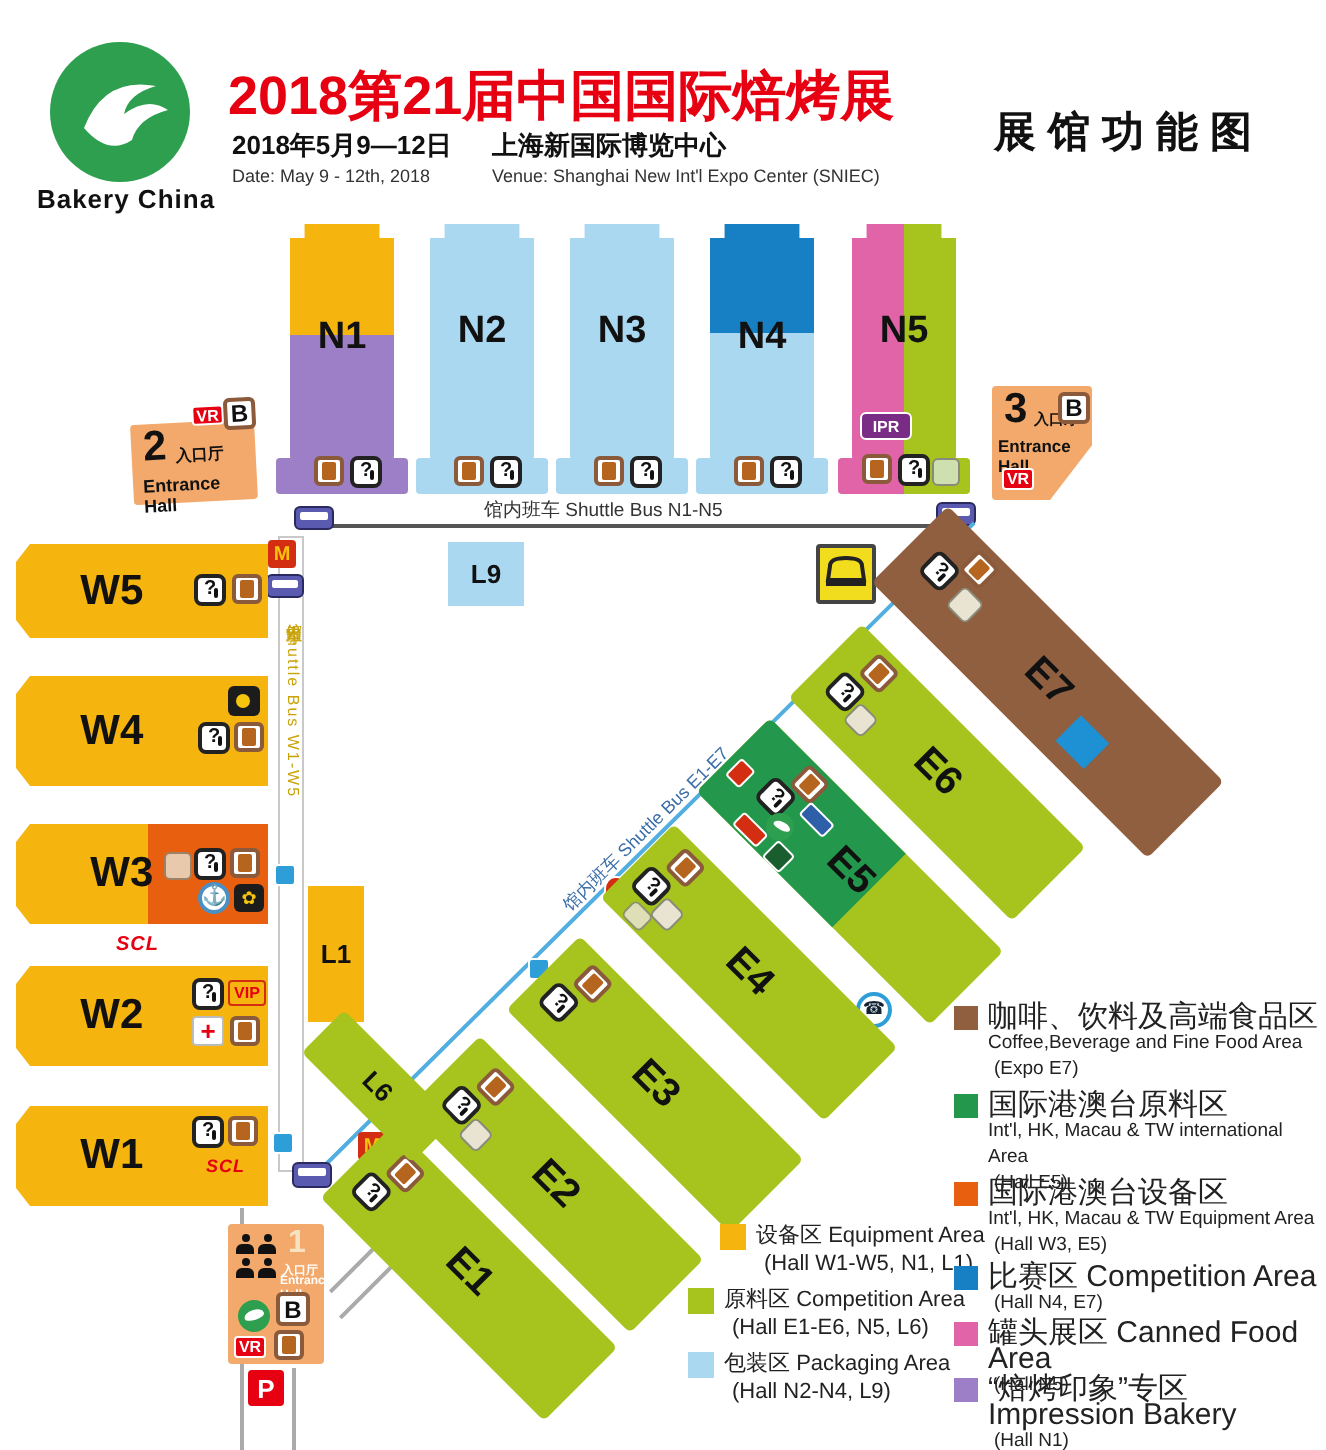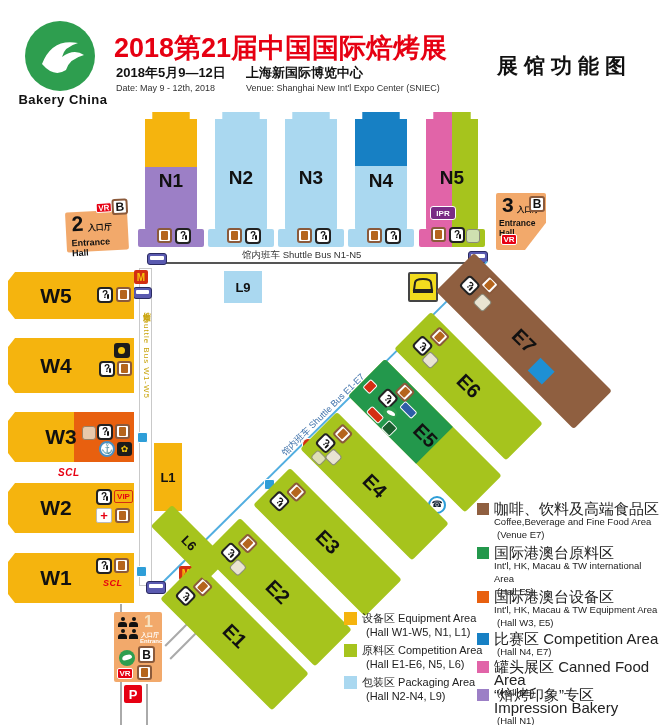--- a/index.html
+++ b/index.html
@@ -17,21 +17,21 @@
   .hall{position:absolute;box-sizing:border-box;}
   .hall-label{position:absolute;left:50%;top:50%;transform:translate(-50%,-50%);
               font-weight:bold;color:#111;white-space:nowrap;}
   .n-hall{width:52px;height:118px;border-radius:2px;
           clip-path:polygon(0 7px,14% 7px,14% 0,86% 0,86% 7px,100% 7px,100% 100%,0 100%);}
   .n-base{height:18px;border-radius:2px;}
   .w-hall{left:8px;width:126px;background:#F5B40E;
           clip-path:polygon(7px 0,100% 0,100% 100%,7px 100%,0 calc(100% - 9px),0 9px);}
   .e-hall{transform-origin:top left;transform:rotate(45deg);background:#A6C41D;border-radius:3px;}
   .e-label{font-size:20px;}
-  .n-label{font-size:19px;margin-top:12px;}
+  .n-label{font-size:19px;}
   .w-label{font-size:21px;}
   .l-label{font-size:13px;}
   
   .ic{position:absolute;box-sizing:border-box;}
   .ic-door{background:#fff;border:2px solid #8B5A3B;border-radius:3px;}
   .ic-door::after{content:"";position:absolute;left:2px;top:1px;width:60%;height:80%;
                   background:#B5651D;border-radius:1px;}
   .ic-q{background:#fff;border:2px solid #222;border-radius:4px;font-weight:bold;
         font-size:10px;line-height:11px;text-align:left;padding-left:3px;color:#111;}
   .ic-q::after{content:"";position:absolute;right:2px;bottom:2px;width:2px;height:5px;
@@ -306,21 +306,21 @@
     <span class="entr-num" style="left:30px;top:1px;font-size:16px;color:#F7E3C2;">1</span>
     <span class="entr-zh" style="left:27px;top:19px;font-size:6px;color:#fff;">入口厅</span>
     <span class="entr-en" style="left:26px;top:26px;width:20px;font-size:6px;color:#fff;line-height:7px;">Entrance Hall</span>
     <div class="ic ic-logo" style="left:5px;top:38px;width:16px;height:16px;"></div>
     <span class="badge badge-b" style="left:24px;top:34px;width:17px;height:17px;">B</span>
     <span class="badge badge-vr" style="left:3px;top:56px;width:16px;height:11px;">VR</span>
     <div class="ic ic-door" style="left:23px;top:53px;width:15px;height:15px;"></div>
   </div>
   <div class="badge badge-p" style="left:124px;top:685px;width:18px;height:18px;">P</div>
 
-  <div class="lg-item lg-left" style="left:344px;top:611px;">
+  <div class="lg-item lg-left" style="left:360px;top:611px;">
     <div class="lg-swatch" style="background: rgb(245, 180, 14);"></div>
     <div>
       <div class="lg-l1"><span>设备区</span> <span>Equipment Area</span></div>
       <div class="lg-l2">(Hall W1-W5, N1, L1)</div>
     </div>
   </div>
   <div class="lg-item lg-left" style="left:344px;top:643px;">
     <div class="lg-swatch" style="background: rgb(166, 196, 29);"></div>
     <div>
       <div class="lg-l1"><span>原料区</span> <span>Competition Area</span></div>
@@ -333,21 +333,21 @@
       <div class="lg-l1"><span>包装区</span> <span>Packaging Area</span></div>
       <div class="lg-l2">(Hall N2-N4, L9)</div>
     </div>
   </div>
 
   <div class="lg-item lg-right" style="left:477px;top:502px;width:182px;">
     <div class="lg-swatch" style="background: rgb(143, 95, 64);"></div>
     <div>
       <div class="lg-l1">咖啡、饮料及高端食品区</div>
       <div class="lg-l2">Coffee,Beverage and Fine Food Area</div>
-      <div class="lg-l3">(Venue E7)</div>
+      <div class="lg-l3">(Expo E7)</div>
     </div>
   </div>
   <div class="lg-item lg-right" style="left:477px;top:546px;width:182px;">
     <div class="lg-swatch" style="background: rgb(35, 152, 76);"></div>
     <div>
       <div class="lg-l1">国际港澳台原料区</div>
       <div class="lg-l2">Int'l, HK, Macau &amp; TW international Area</div>
       <div class="lg-l3">(Hall E5)</div>
     </div>
   </div>

